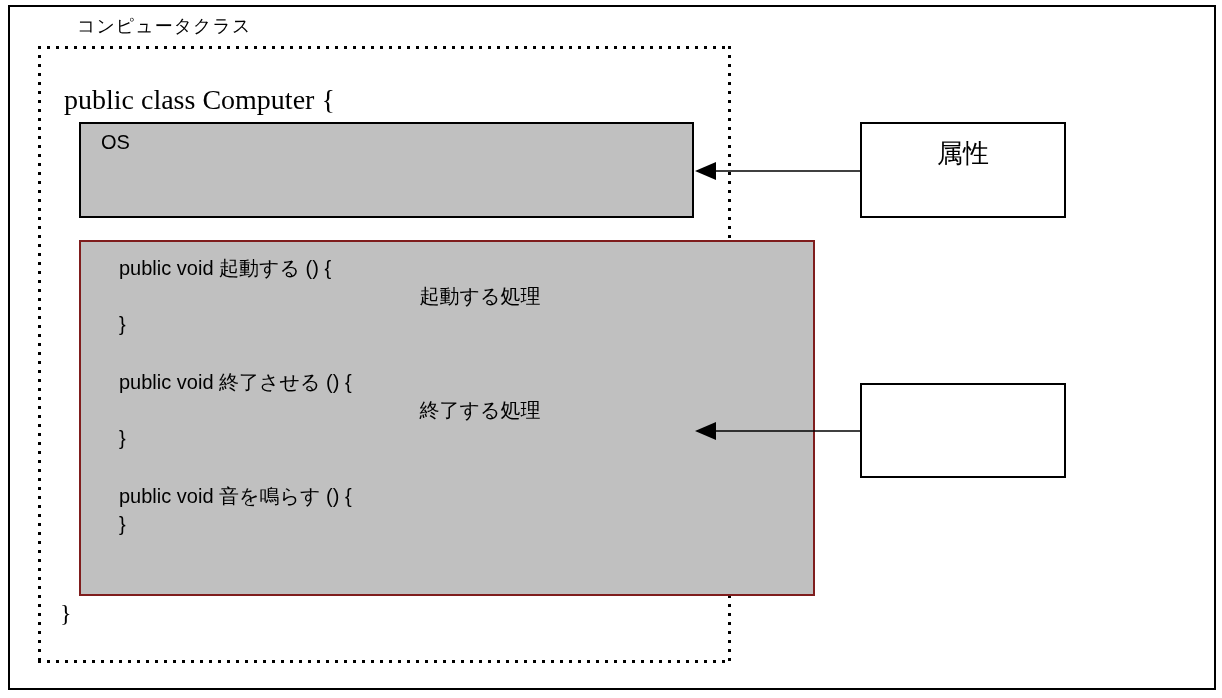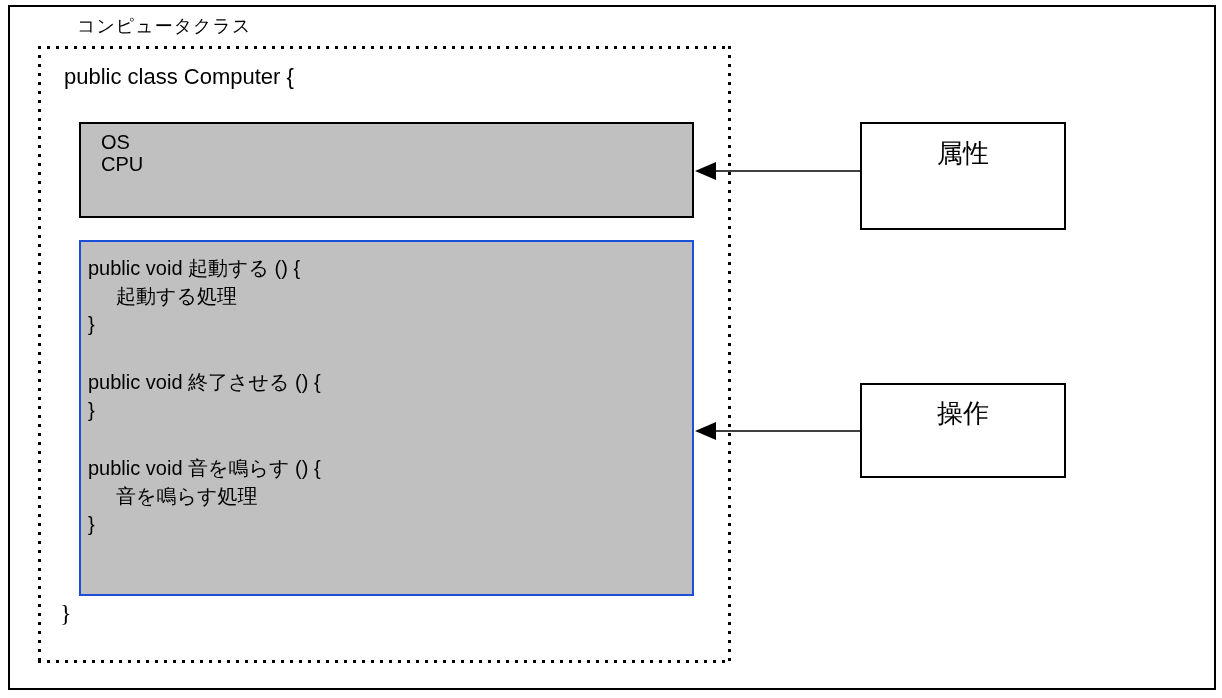--- a/index.html
+++ b/index.html
@@ -46,74 +46,74 @@
       repeating-linear-gradient(90deg, #000 0 3px, transparent 3px 9px),
       repeating-linear-gradient(180deg, #000 0 3px, transparent 3px 9px),
       repeating-linear-gradient(180deg, #000 0 3px, transparent 3px 9px);
     background-size: 100% 3px, 100% 3px, 3px 100%, 3px 100%;
     background-position: 0 0, 0 100%, 0 0, 100% 0;
     background-repeat: no-repeat;
   }
   .class-declaration {
     position: absolute;
     left: 64px;
-    top: 64px;
-    font-family: Liberation Sans, sans-serif;
-    font-size: 22px;
+    top: 84px;
+    font-family: Liberation Serif, serif;
+    font-size: 28px;
     white-space: nowrap;
   }
   .attributes-box {
     position: absolute;
     left: 79px;
     top: 122px;
     width: 615px;
     height: 96px;
     box-sizing: border-box;
     background: #c0c0c0;
     border: 2px solid #000000;
     padding: 7px 0 0 20px;
     font-size: 20px;
     line-height: 22px;
   }
   .attribute-item { white-space: nowrap; }
   .methods-box {
     position: absolute;
     left: 79px;
     top: 240px;
-    width: 615px;
+    width: 736px;
     height: 356px;
     box-sizing: border-box;
     background: #c0c0c0;
-    border: 2px solid #1d4ed8;
-    padding: 12px 0 0 7px;
+    border: 2px solid #7f1d1d;
+    padding: 12px 0 0 38px;
     font-size: 20px;
     line-height: 28px;
   }
   .method-block { margin-bottom: 30px; }
   .method-line { white-space: nowrap; }
-  .method-body { margin-left: 28px; }
+  .method-body { margin-left: 28px; text-align: center; }
   .closing-brace {
     position: absolute;
     left: 60px;
     top: 600px;
     font-family: "Liberation Serif", serif;
     font-size: 24px;
   }
   .callout {
     position: absolute;
     left: 860px;
     width: 206px;
     box-sizing: border-box;
     background: #ffffff;
     border: 2px solid #000000;
     text-align: center;
     font-size: 26px;
     line-height: 33px;
   }
-  .callout-attributes { top: 122px; height: 108px; padding-top: 13px; }
+  .callout-attributes { top: 122px; height: 96px; padding-top: 13px; }
   .callout-operations { top: 383px; height: 95px; padding-top: 12px; }
   .callout-line { white-space: nowrap; }
   .arrow-overlay {
     position: absolute;
     left: 0;
     top: 0;
     width: 1222px;
     height: 698px;
     pointer-events: none;
   }
@@ -124,48 +124,46 @@
 <div class="outer-frame"></div>
 
 <div class="title-label">コンピュータクラス</div>
 
 <div class="class-boundary"></div>
 
 <div class="class-declaration">public class Computer {</div>
 
 <div class="attributes-box">
   <div class="attribute-item">OS</div>
-  <div class="attribute-item">CPU</div>
 </div>
 
 <div class="methods-box">
   <div class="method-block">
     <div class="method-line">public void 起動する () {</div>
     <div class="method-line method-body">起動する処理</div>
     <div class="method-line">}</div>
   </div>
   <div class="method-block">
     <div class="method-line">public void 終了させる () {</div>
+    <div class="method-line method-body">終了する処理</div>
     <div class="method-line">}</div>
   </div>
   <div class="method-block">
     <div class="method-line">public void 音を鳴らす () {</div>
-    <div class="method-line method-body">音を鳴らす処理</div>
     <div class="method-line">}</div>
   </div>
 </div>
 
 <div class="closing-brace">}</div>
 
 <div class="callout callout-attributes">
   <div class="callout-line">属性</div>
 </div>
 
 <div class="callout callout-operations">
-  <div class="callout-line">操作</div>
 </div>
 
 <svg class="arrow-overlay" viewBox="0 0 1222 698" xmlns="http://www.w3.org/2000/svg">
   <g>
     <line x1="714" y1="171" x2="860" y2="171" stroke="#000000" stroke-width="1.5"></line>
     <polygon points="695,171 716,162 716,180" fill="#000000"></polygon>
   </g>
   <g>
     <line x1="714" y1="431" x2="860" y2="431" stroke="#000000" stroke-width="1.5"></line>
     <polygon points="695,431 716,422 716,440" fill="#000000"></polygon>

